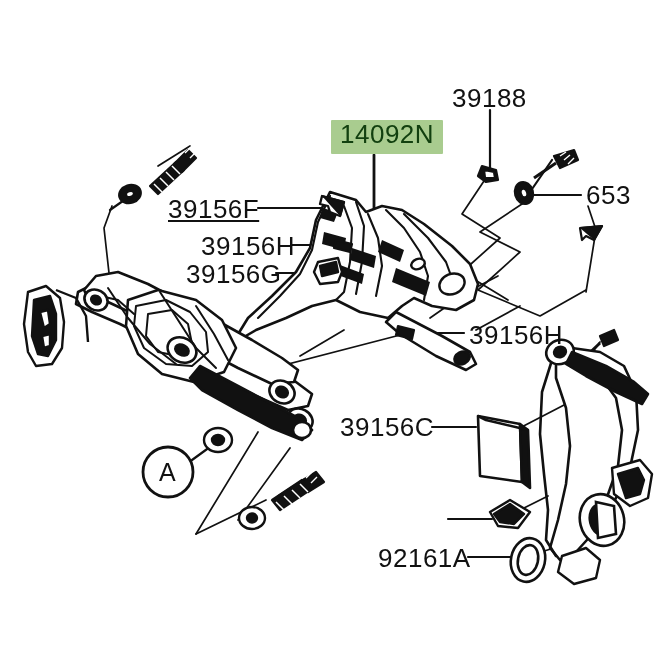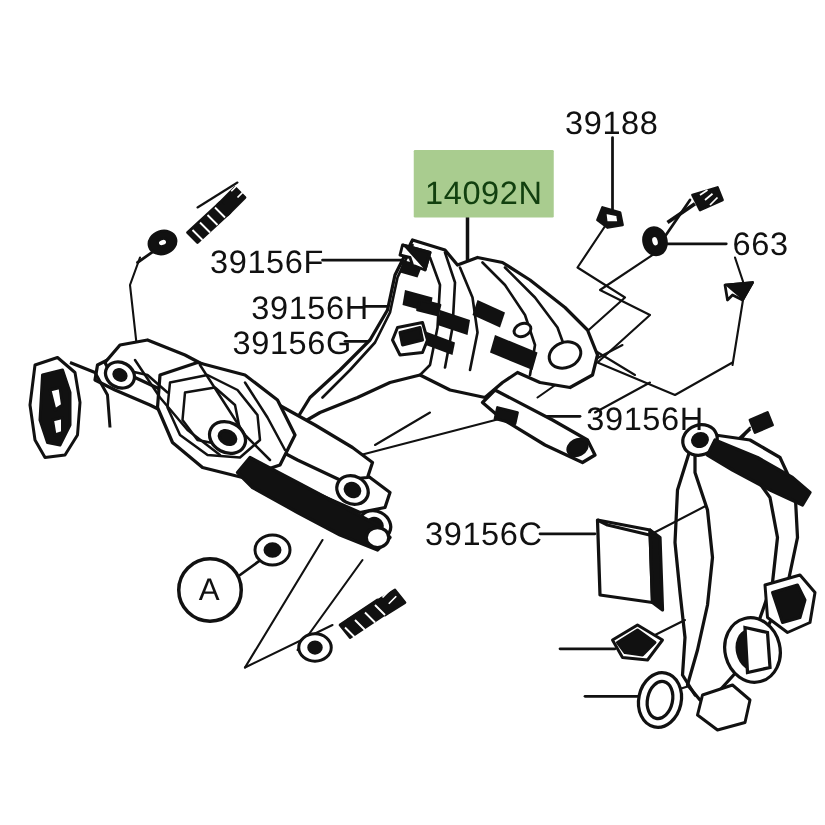--- a/index.html
+++ b/index.html
@@ -34,21 +34,21 @@
     font-size: 26px;
     letter-spacing: 0.5px;
     color: #111111;
     white-space: nowrap;
     line-height: 1;
     user-select: none;
   }
   .part-label.highlighted {
     background: #a9cc8f;
     color: #12400f;
-    padding: 21px 9px 7px 9px;
+    padding: 1px 9px 7px 9px;
     border-radius: 1px;
   }
   .callout-letter {
     position: absolute;
     font-family: "Liberation Sans", "DejaVu Sans", sans-serif;
     font-size: 25px;
     color: #111111;
     line-height: 1;
     user-select: none;
   }
@@ -311,29 +311,30 @@
 
     <g stroke="#111111" stroke-width="2.8" fill="#ffffff">
       <circle cx="168" cy="472" r="25"></circle>
     </g>
   </svg>
 
   <div class="part-label" style="left:452px; top:85px;">39188</div>
 
   <div class="part-label highlighted" style="left:331px; top:120px;">14092N</div>
 
-  <div class="part-label" style="left:586px; top:182px;">663</div>
-
-  <div class="part-label" style="left:168px; top:196px;">39156F</div>
+  <div class="part-label" style="left:586px; top:182px;">653</div>
+
+  <div class="part-label" style="left:168px; top:196px;text-decoration:underline;">39156F</div>
 
   <div class="part-label" style="left:201px; top:233px;">39156H</div>
 
   <div class="part-label" style="left:186px; top:261px;text-align:center;">39156G</div>
 
   <div class="part-label" style="left:469px; top:322px;">39156H</div>
 
   <div class="part-label" style="left:340px; top:414px;">39156C</div>
 
 
+  <div class="part-label" style="left:378px; top:545px;">92161A</div>
 
   <div class="callout-letter" style="left:159px; top:460px;">A</div>
 
 </div>
 
 </body></html>

